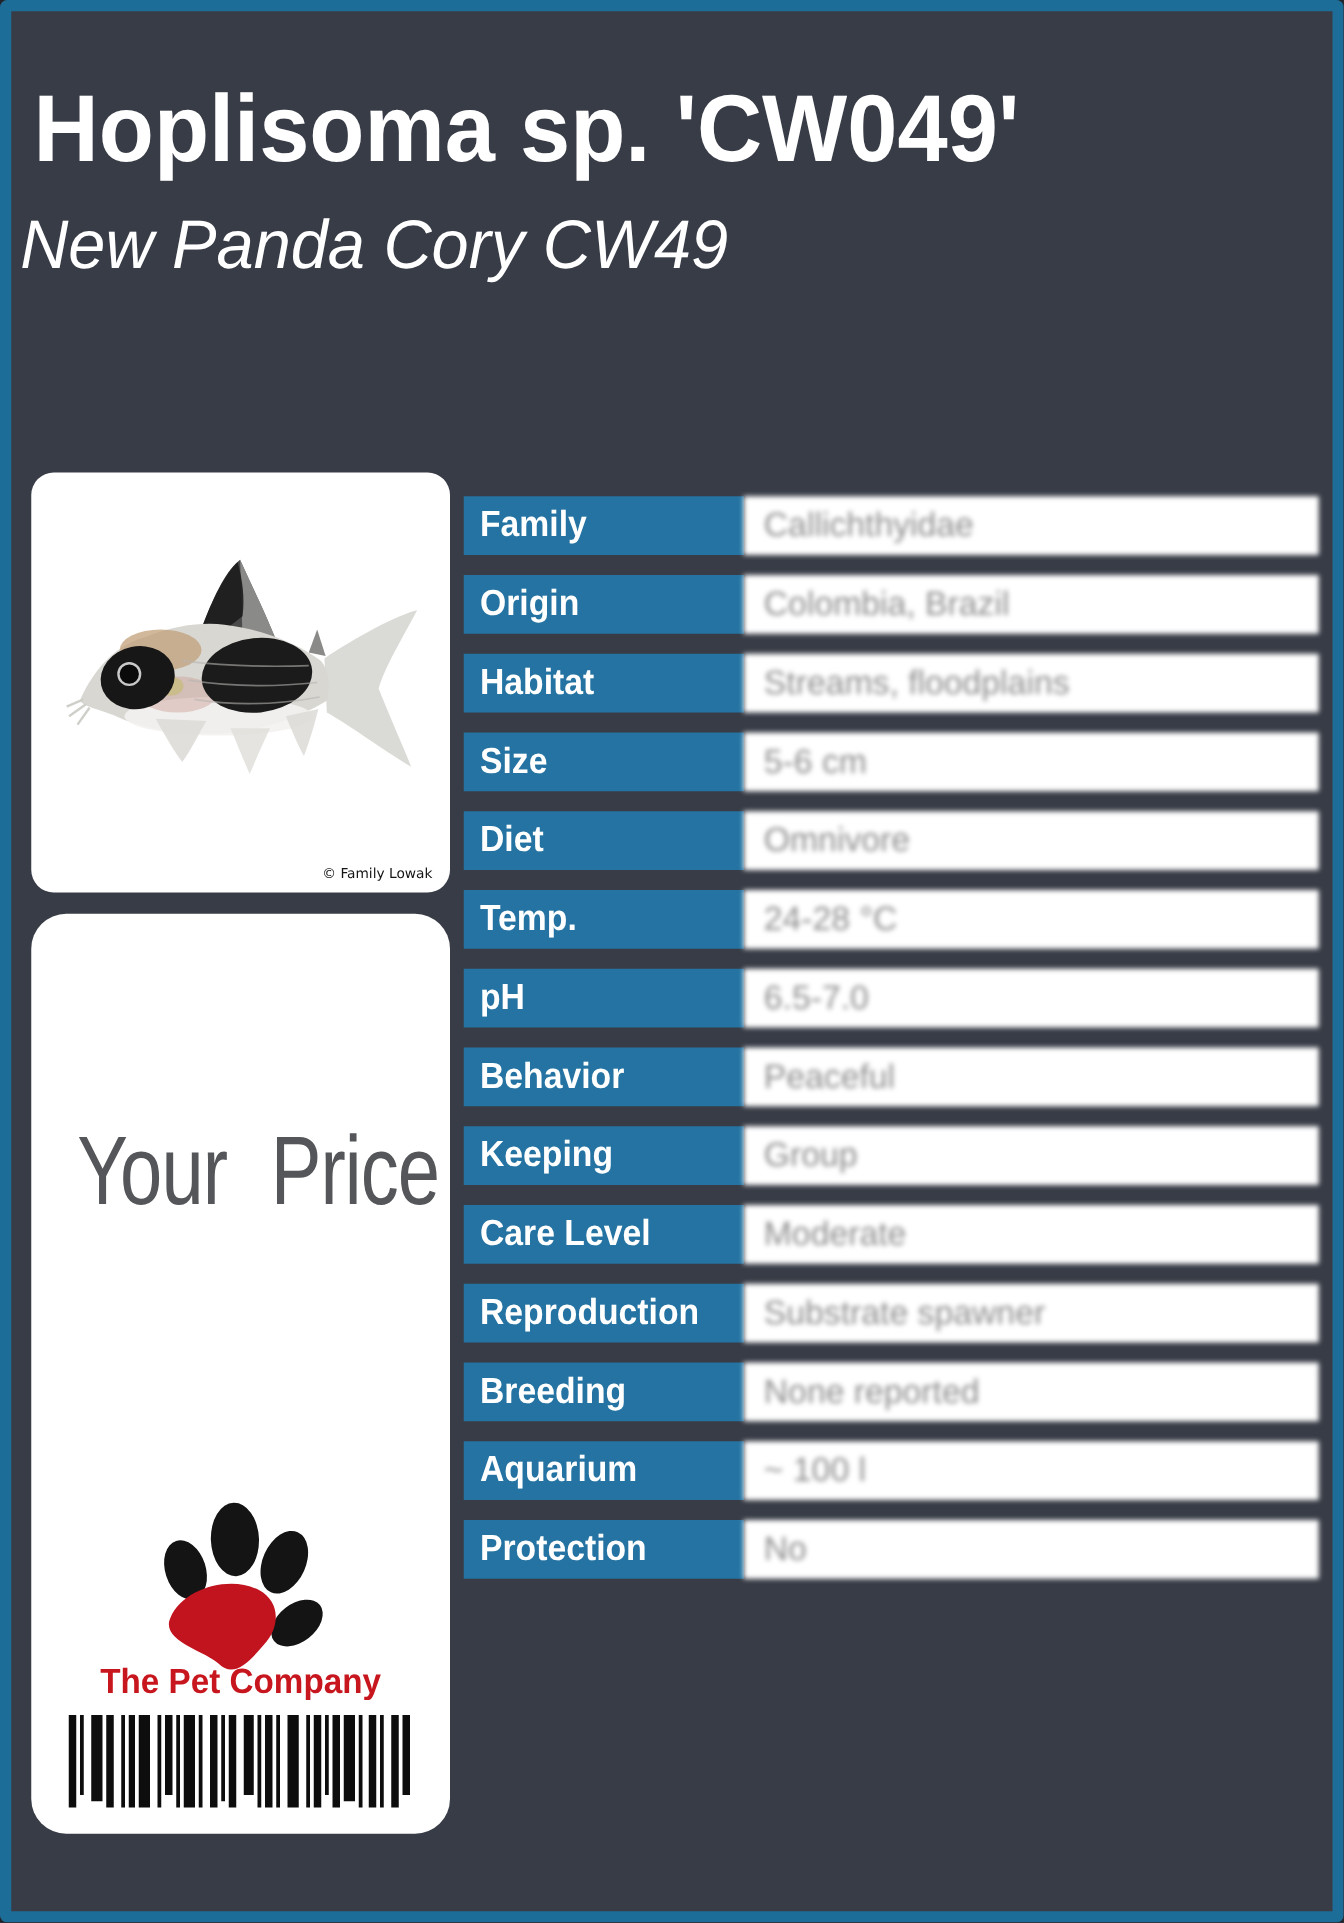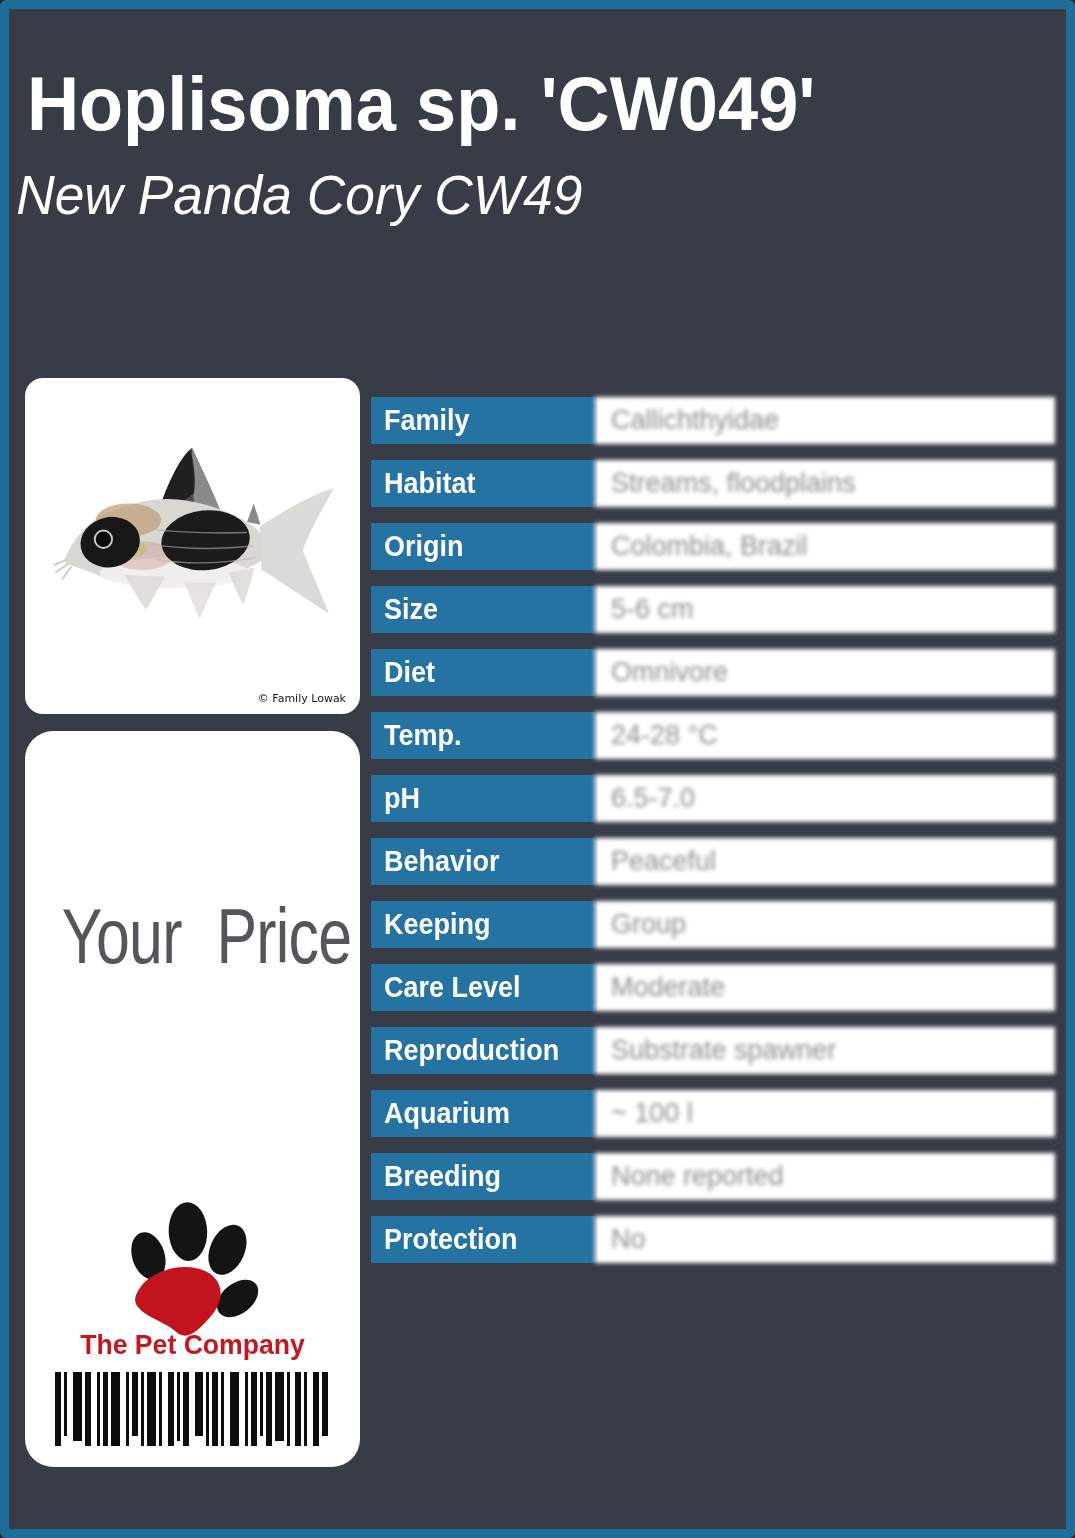--- a/index.html
+++ b/index.html
@@ -205,34 +205,34 @@
   <div class="spec-table">
   <div class="spec-row">
     <div class="spec-label">
           <span>Family</span>
         </div>
     <div class="spec-value">Callichthyidae</div>
   </div>
 
   <div class="spec-row">
     <div class="spec-label">
+          <span>Origin</span>
+        </div>
+    <div class="spec-value">Colombia, Brazil</div>
+  </div>
+
+  <div class="spec-row">
+    <div class="spec-label">
           <span>Habitat</span>
         </div>
     <div class="spec-value">Streams, floodplains</div>
   </div>
 
   <div class="spec-row">
     <div class="spec-label">
-          <span>Origin</span>
-        </div>
-    <div class="spec-value">Colombia, Brazil</div>
-  </div>
-
-  <div class="spec-row">
-    <div class="spec-label">
           <span>Size</span>
         </div>
     <div class="spec-value">5-6 cm</div>
   </div>
 
   <div class="spec-row">
     <div class="spec-label">
           <span>Diet</span>
         </div>
     <div class="spec-value">Omnivore</div>
@@ -276,32 +276,32 @@
 
   <div class="spec-row">
     <div class="spec-label">
           <span>Reproduction</span>
         </div>
     <div class="spec-value">Substrate spawner</div>
   </div>
 
   <div class="spec-row">
     <div class="spec-label">
+          <span>Breeding</span>
+        </div>
+    <div class="spec-value">None reported</div>
+  </div>
+
+  <div class="spec-row">
+    <div class="spec-label">
           <span>Aquarium</span>
         </div>
     <div class="spec-value">~ 100 l</div>
   </div>
 
-  <div class="spec-row">
-    <div class="spec-label">
-          <span>Breeding</span>
-        </div>
-    <div class="spec-value">None reported</div>
-  </div>
-
 
   <div class="spec-row">
     <div class="spec-label">
           <span>Protection</span>
         </div>
     <div class="spec-value">No</div>
   </div>
 </div>
 
 </div>

